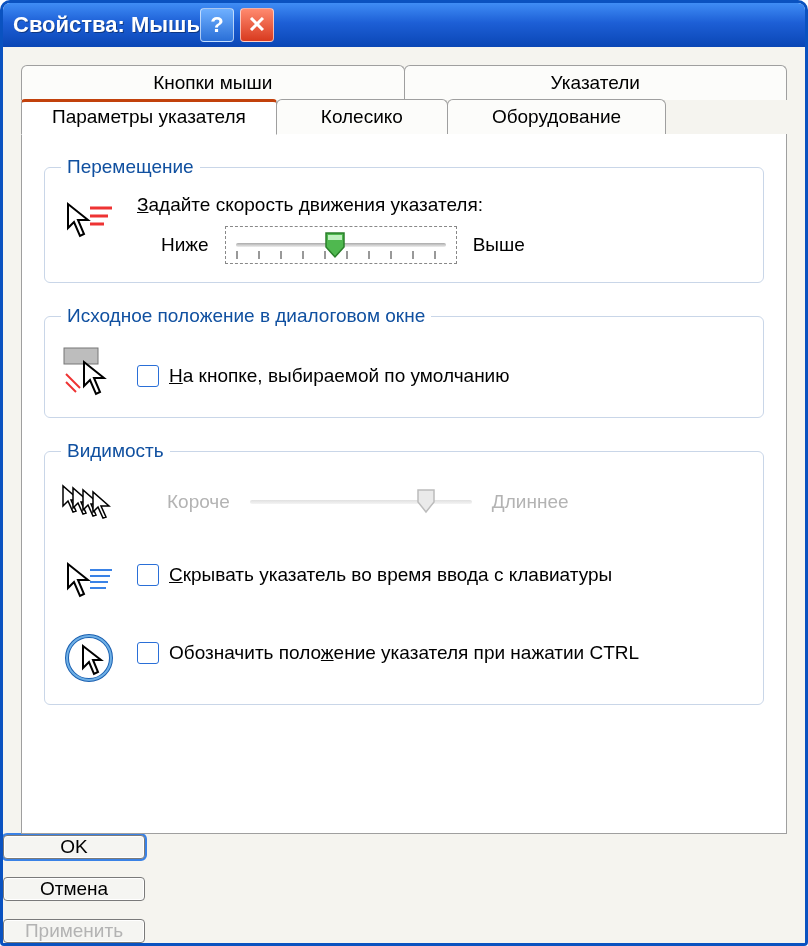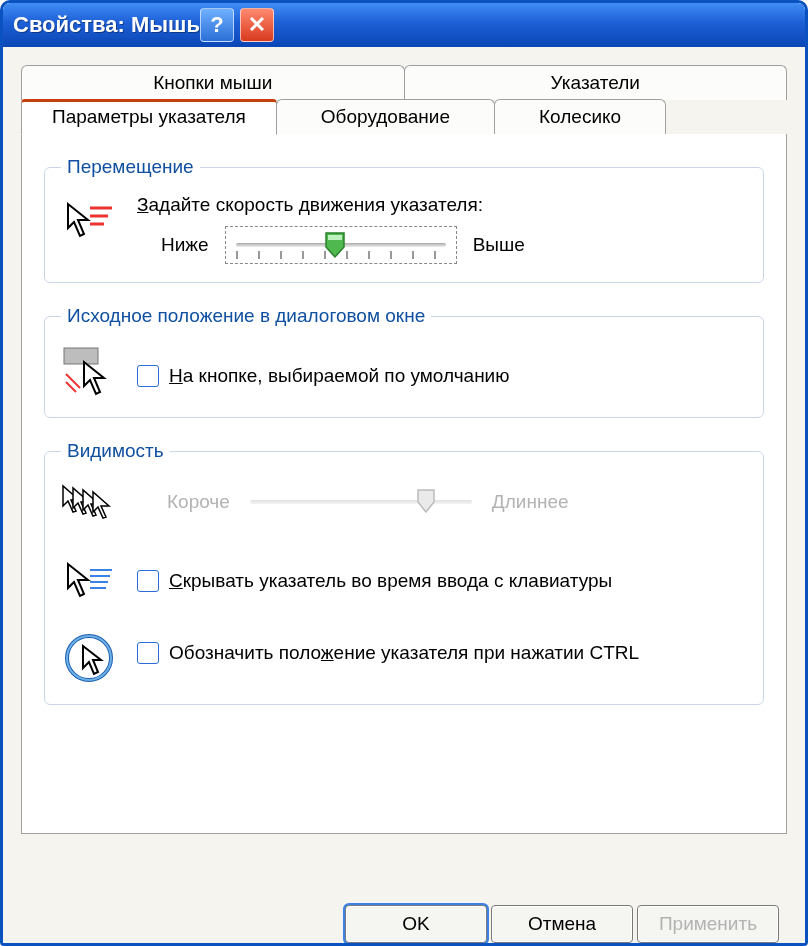--- a/index.html
+++ b/index.html
@@ -77,22 +77,23 @@
   .slider2{width:230px;height:28px;position:relative}
   .slider2 .track{position:absolute;left:4px;right:4px;top:12px;height:4px;background:linear-gradient(180deg,#e0e0e0,#f4f4f4);border-radius:2px}
   .slider2 .thumb{position:absolute;top:0;width:20px;height:26px;transform:translateX(-50%)}
 
   .chk{display:flex;align-items:center;gap:10px}
   .chkbox{width:20px;height:20px;border:1px solid #2a6fd7;border-radius:3px;background:#fff;display:flex;align-items:center;justify-content:center;flex:0 0 20px}
   .chkbox.checked::after{content:"";display:block;width:12px;height:8px;border:3px solid var(--green);border-top:none;border-right:none;transform:rotate(-45deg) translate(1px,-1px)}
 
   .footer{
     position:absolute;left:0;right:0;bottom:0;height:72px;background:var(--panel);
-    display:flex;justify-content:flex-end;align-items:flex-end;gap:4px;padding-right:26px;box-sizing:border-box;
+    display:flex;justify-content:flex-end;align-items:flex-start;gap:18px;padding-right:26px;box-sizing:border-box;
     border-top:1px solid transparent;
+    flex-direction:column;
   }
   .push{min-width:140px;height:36px;border:1px solid #7a7a7a;border-radius:4px;background:#f5f5f2;box-shadow:inset 0 0 0 1px #fff;cursor:default;display:flex;align-items:center;justify-content:center}
   .push.default{box-shadow:0 0 0 2px #3a82e6, inset 0 0 0 1px #fff}
   .push.disabled{color:var(--disabled)}
 </style>
 </head>
 <body>
 
 <div class="window">
 
@@ -109,22 +110,22 @@
   </div>
 
   <div class="body">
 
     <div class="tabrow row1">
       <div class="tab">Кнопки мыши</div>
       <div class="tab">Указатели</div>
     </div>
     <div class="tabrow row2">
       <div class="tab active">Параметры указателя</div>
+      <div class="tab">Колесико</div>
       <div class="tab">Оборудование</div>
-      <div class="tab">Колесико</div>
     </div>
 
     <div class="tabpage">
 
       <fieldset class="group">
         <legend>Перемещение</legend>
         <div class="row">
           <div class="icon">
             <svg width="54" height="48" viewBox="0 0 54 48">
               <path d="M6 6 L6 30 L12 24 L18 38 L22 36 L16 22 L26 22 Z" fill="#fff" stroke="#000" stroke-width="2"></path>
@@ -217,21 +218,21 @@
         <div class="row" style="margin-top:20px">
           <div class="icon">
             <svg width="54" height="44" viewBox="0 0 54 44">
               <path d="M6 4 L6 28 L12 22 L18 36 L22 34 L16 20 L26 20 Z" fill="#fff" stroke="#000" stroke-width="2"></path>
               <line x1="28" y1="10" x2="50" y2="10" stroke="#3a82e6" stroke-width="2"></line>
               <line x1="28" y1="16" x2="48" y2="16" stroke="#3a82e6" stroke-width="2"></line>
               <line x1="28" y1="22" x2="46" y2="22" stroke="#3a82e6" stroke-width="2"></line>
               <line x1="28" y1="28" x2="44" y2="28" stroke="#3a82e6" stroke-width="2"></line>
             </svg>
           </div>
-          <div class="chk" style="margin-top:16px">
+          <div class="chk" style="margin-top:10px">
             <div class="chkbox"></div>
             <div>
               <span class="u">С</span><span>крывать указатель во время ввода с клавиатуры</span>
             </div>
           </div>
         </div>
 
         <div class="row" style="margin-top:20px">
           <div class="icon">
             <svg width="52" height="52" viewBox="0 0 52 52">

